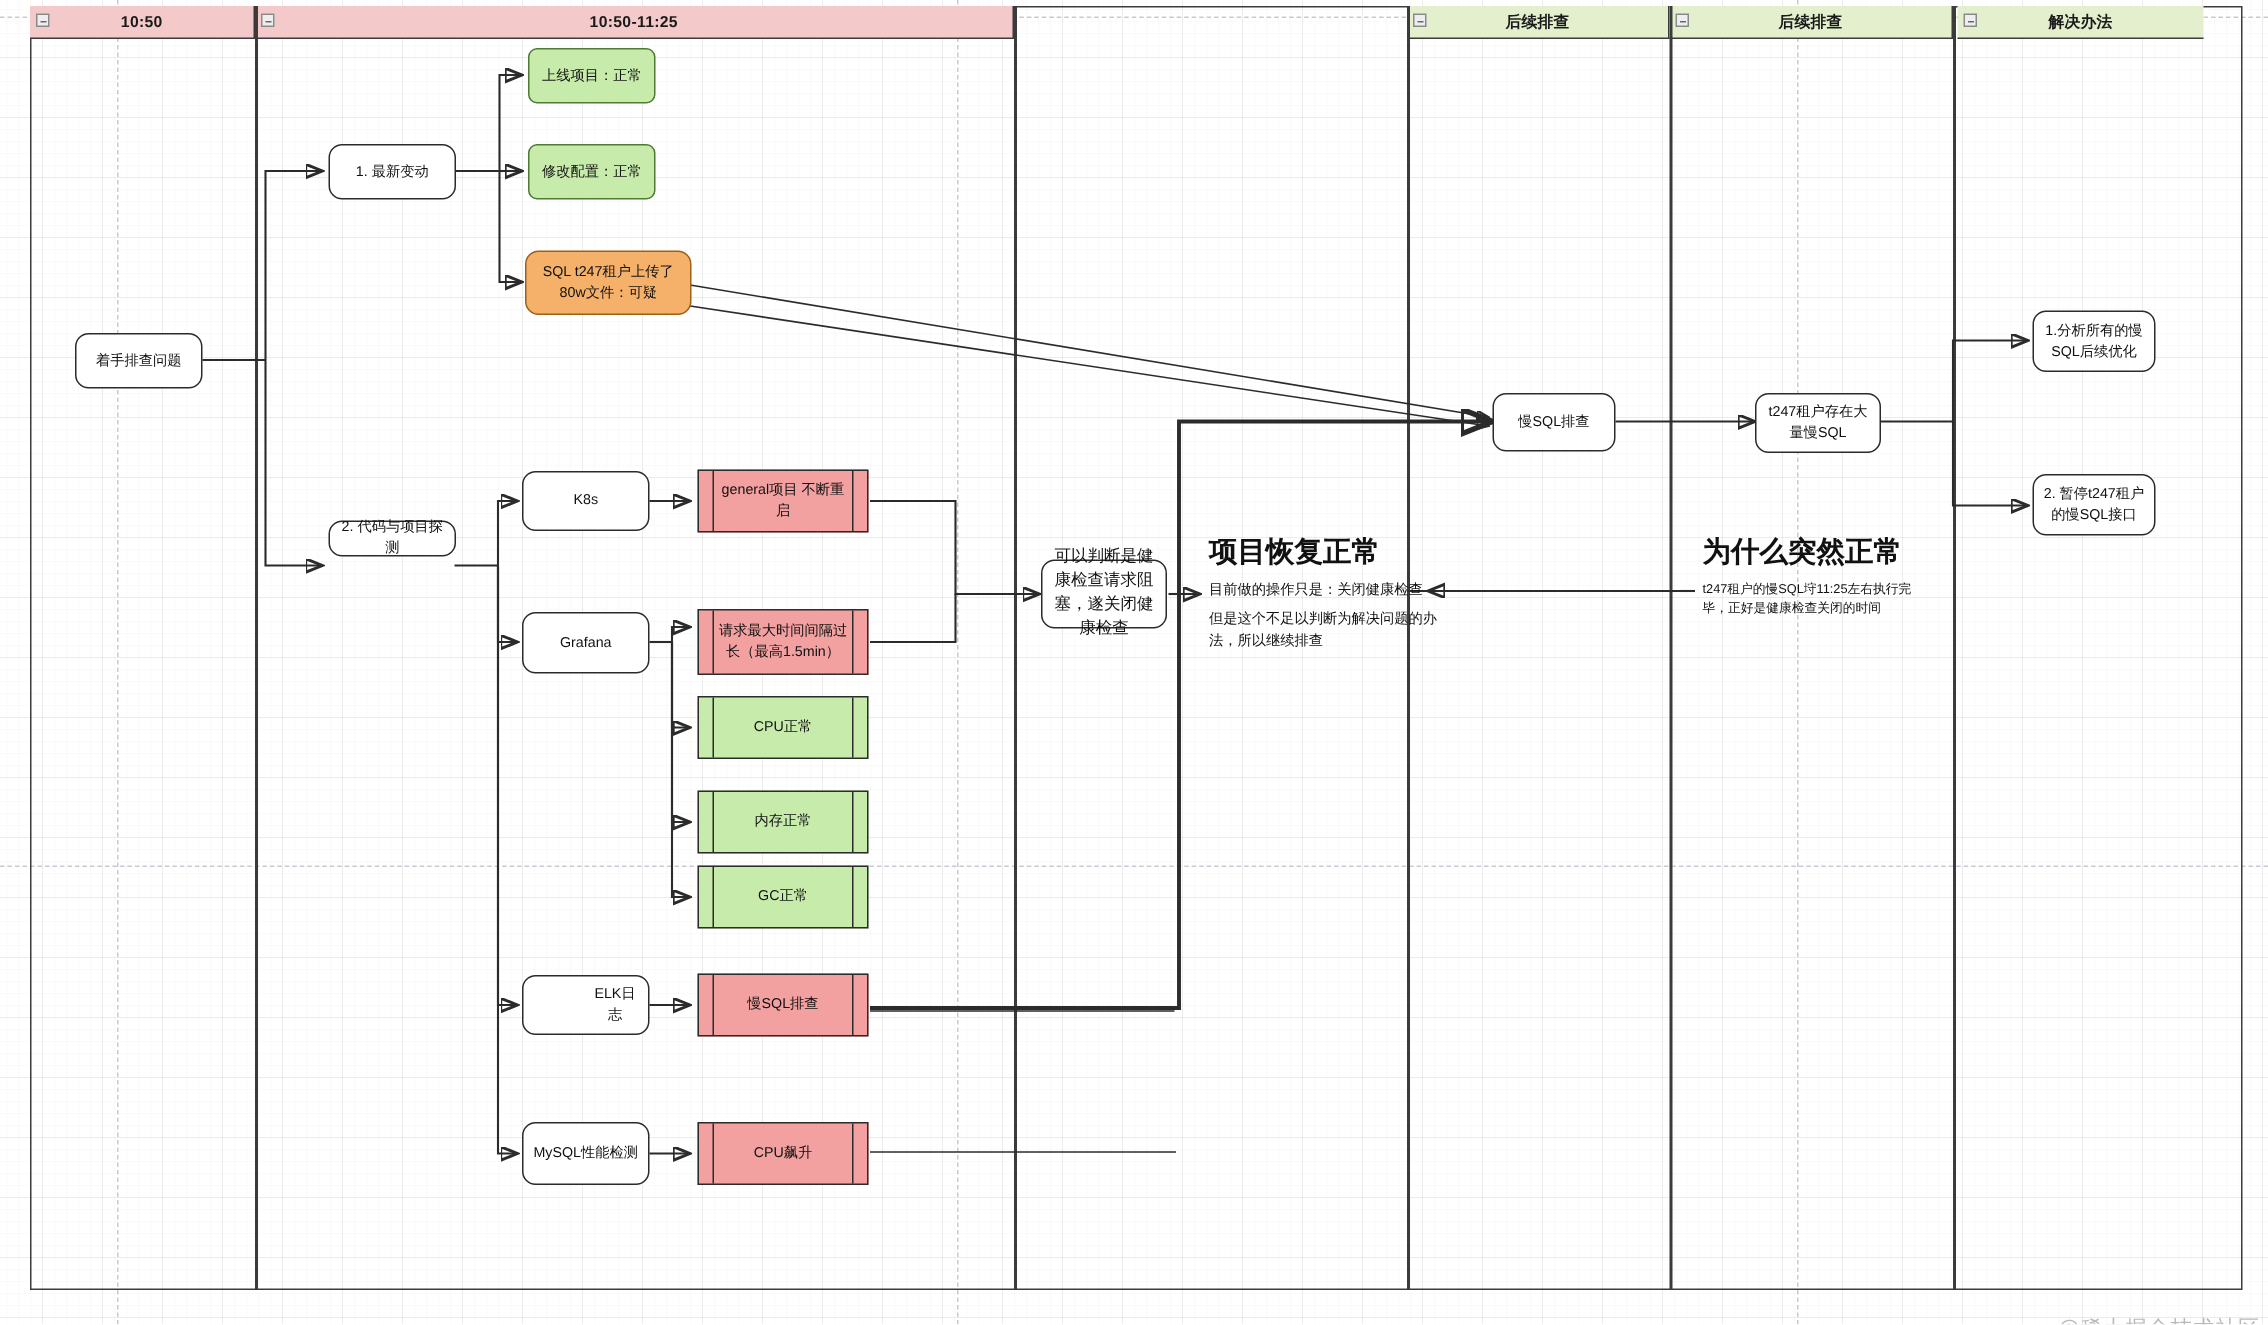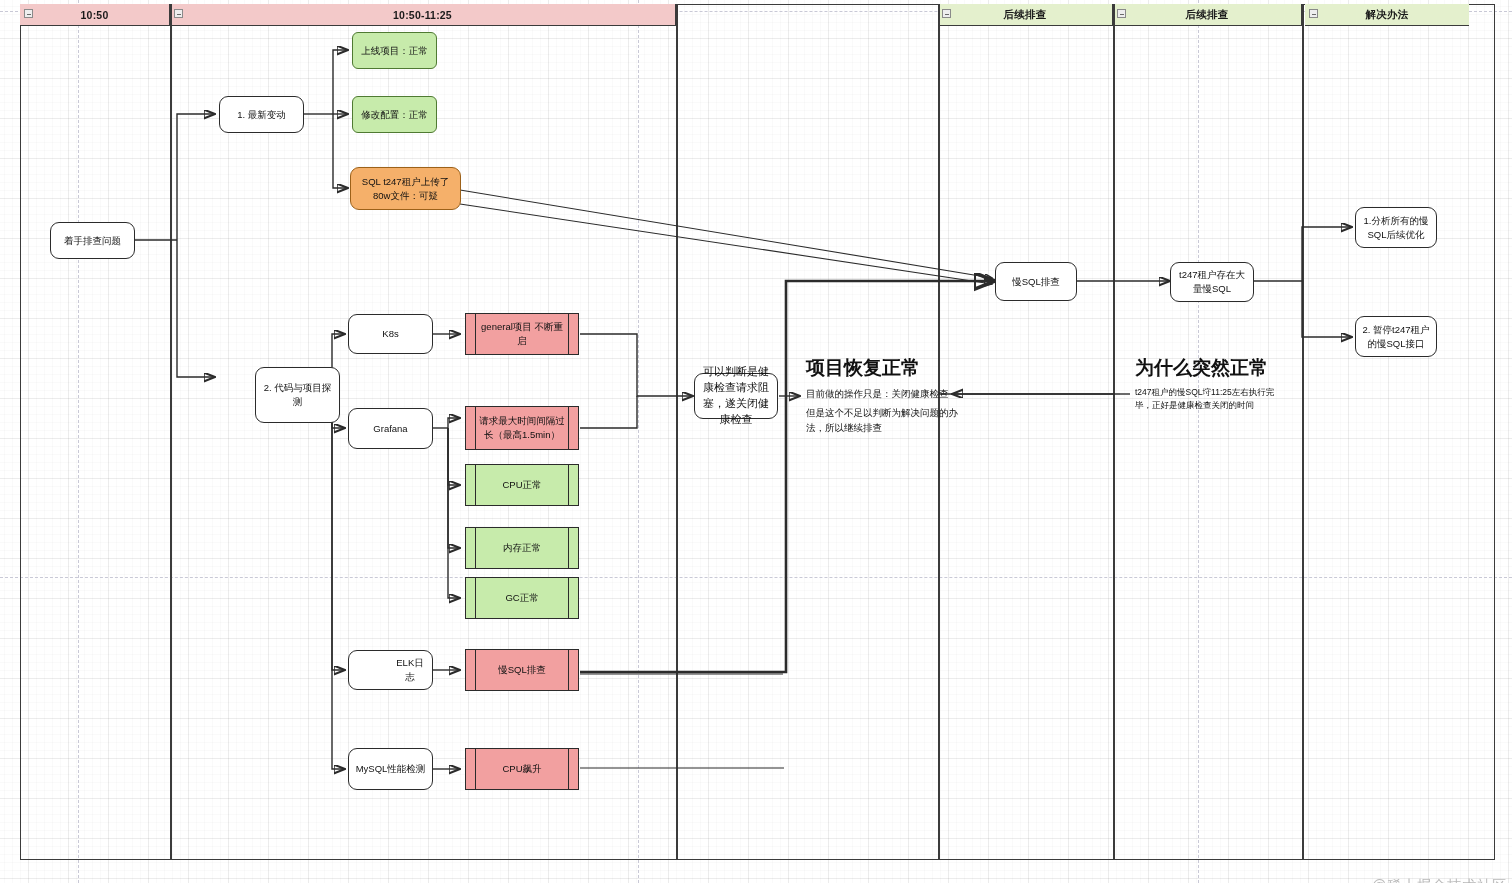--- a/index.html
+++ b/index.html
@@ -170,21 +170,21 @@
   </svg>
 
   <div class="node rounded" style="left:50px;top:222px;width:85px;height:37px;">
     <span>着手排查问题</span>
   </div>
 
   <div class="node rounded" style="left:219px;top:96px;width:85px;height:37px;">
     <span>1. 最新变动</span>
   </div>
 
-  <div class="node rounded" style="left:219px;top:367px;width:85px;height:56px;margin-left:36px;">
+  <div class="node rounded" style="left:219px;top:347px;width:85px;height:24px;">
     <span>2. 代码与项目探测</span>
   </div>
 
   <div class="node green" style="left:352px;top:32px;width:85px;height:37px;">
     <span>上线项目：正常</span>
   </div>
 
   <div class="node green" style="left:352px;top:96px;width:85px;height:37px;">
     <span>修改配置：正常</span>
   </div>

